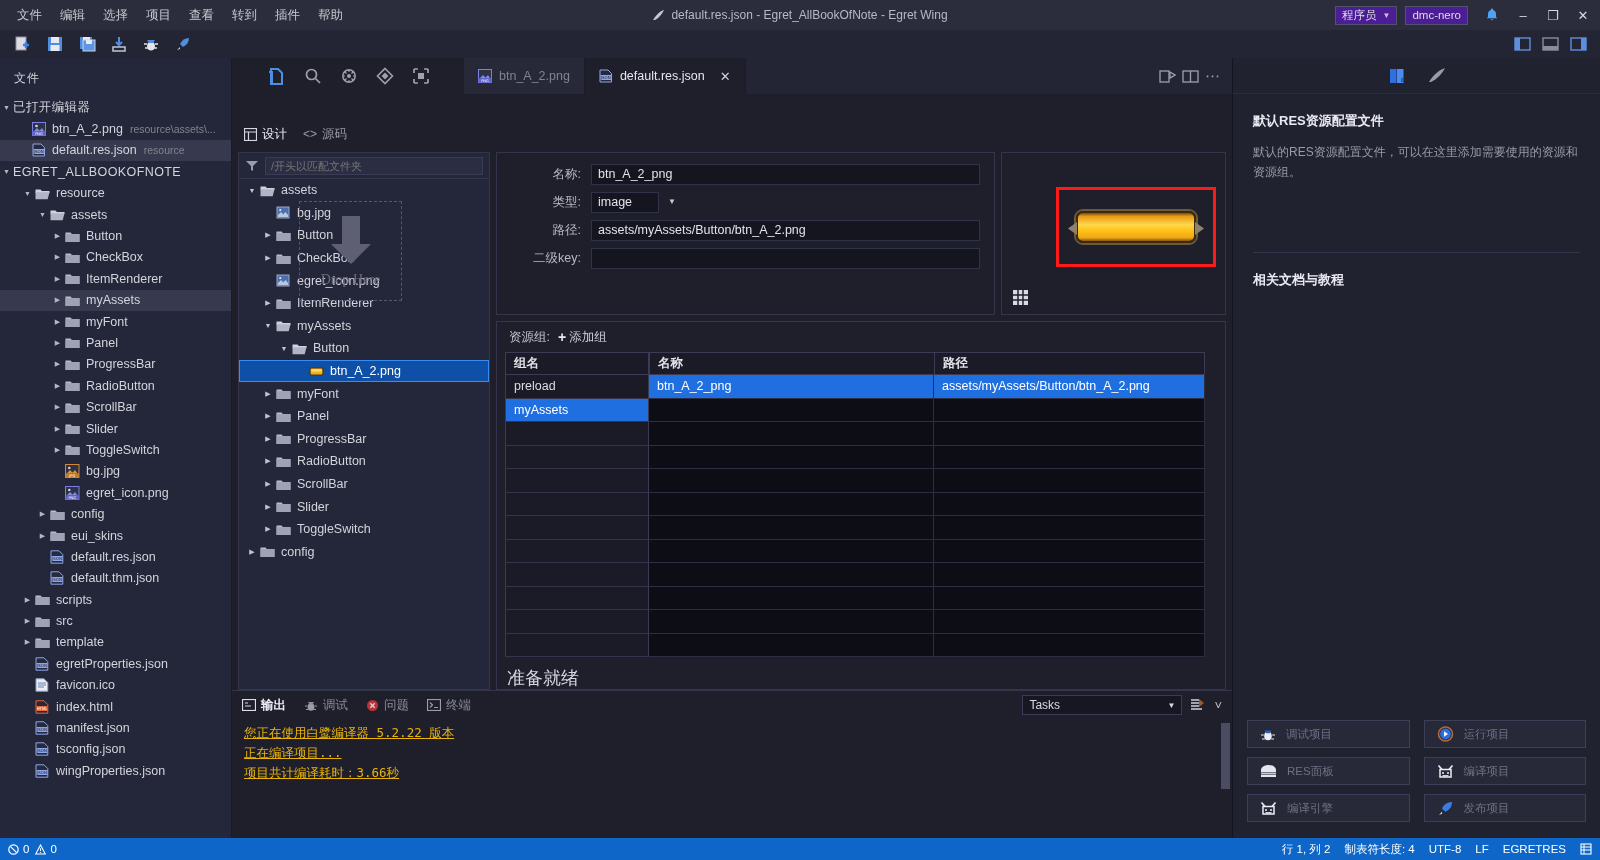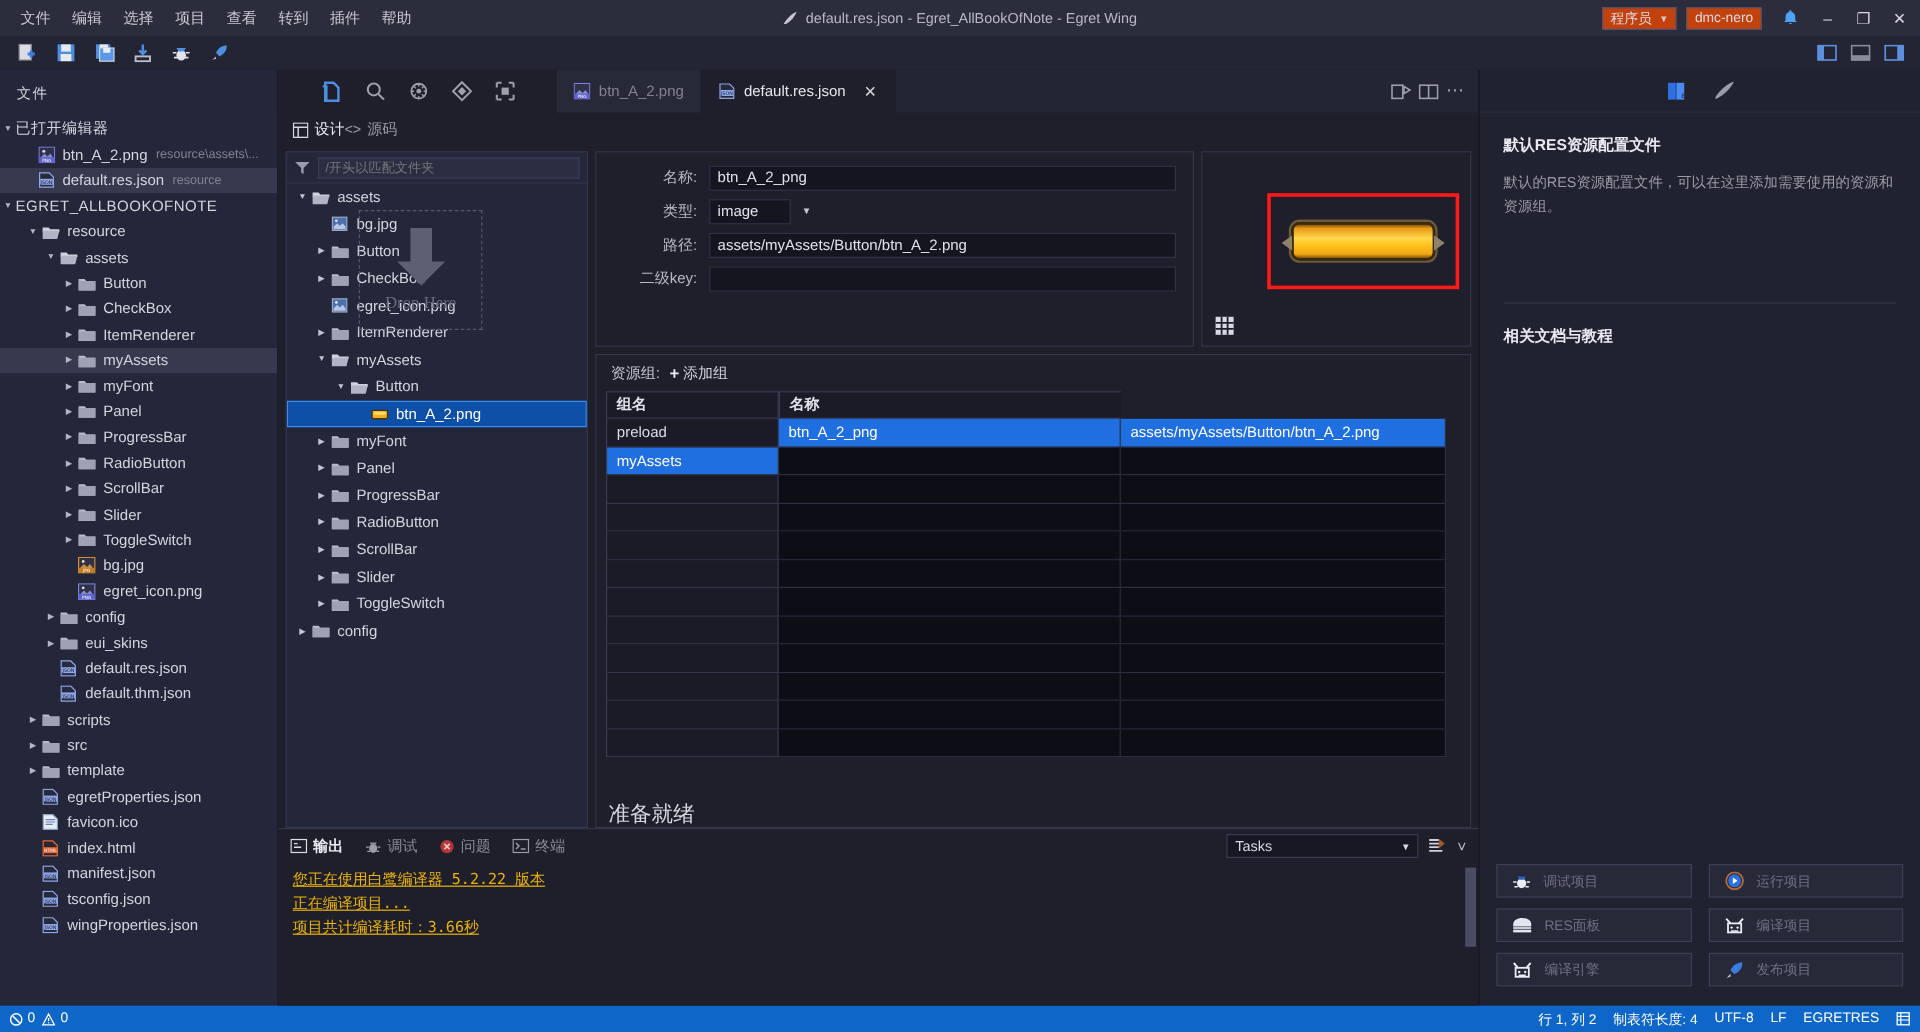--- a/index.html
+++ b/index.html
@@ -26,21 +26,21 @@
     position: absolute; left: 0; right: 0; text-align: center;
     font-size: 12px; color: #b9b9c4; pointer-events: none;
     display: flex; align-items: center; justify-content: center; gap: 6px;
   }
   .egret-leaf { display: inline-block; width: 13px; height: 11px; }
   .title-right {
     margin-left: auto; display: flex; align-items: center; gap: 0px;
     padding-right: 2px; position: relative; z-index: 3;
   }
   .pill {
-    background: #c2410c; border: 1px solid #50536b; color: #dcdce4;
+    background: #4c1d95; border: 1px solid #50536b; color: #dcdce4;
     font-size: 11.5px; padding: 2px 6px; margin-right: 8px;
     display: flex; align-items: center; gap: 6px; height: 19px;
   }
   .pill .caret { font-size: 8px; opacity: .85; }
   .bell { color: #dfe0ea; font-size: 13px; padding: 0 10px; }
   .wbtn {
     width: 30px; height: 30px; display: flex; align-items: center;
     justify-content: center; color: #d6d7e0; font-size: 13px;
   }
 
@@ -91,23 +91,24 @@
   .tab {
     display: flex; align-items: center; gap: 7px; padding: 0 14px;
     font-size: 12.5px; color: #83838f; background: #272838;
     border-right: 1px solid #1b1c28; white-space: nowrap;
   }
   .tab.active { background: #1e1f2b; color: #e6e6ee; }
   .tab .x { font-size: 13px; color: #cfcfd8; margin-left: 8px; }
   .tabbar-right { margin-left: auto; display: flex; align-items: center; gap: 6px; padding: 0 12px; }
 
   .subtabs {
-    height: 28px; display: flex; align-items: center; 
+    height: 28px; display: flex; align-items: center; gap: 16px;
     padding-left: 12px; font-size: 12.5px; color: #9a9aa6; flex: none;
     background: #1e1f2b;
+    margin-top: 26px;
   }
   .subtab { display: flex; align-items: center; gap: 5px; }
   .subtab.active { color: #e9e9f2; }
 
   .editor-area { flex: 1; display: flex; min-height: 0; padding: 4px 6px 0 6px; gap: 6px; }
 
   
   .asset-panel {
     width: 252px; background: #24263a; border: 1px solid #33354a; flex: none;
     display: flex; flex-direction: column; position: relative;
@@ -1073,20 +1074,21 @@
                     <div class="cellrow gname"></div>
                     <div class="cellrow gname"></div>
                     <div class="cellrow gname"></div>
                     <div class="cellrow gname"></div>
                     <div class="cellrow gname"></div>
                   </div>
               </div>
               <div class="items-col">
                 <div style="display:flex;">
                   <div class="colhead" style="width:285px;flex:none;border-right:none;">名称</div>
+                  <div class="colhead" style="flex:1;">路径</div>
                 </div>
                 <div id="item-rows" class="items-grid">
                     <div class="irow sel">
                       <div class="icell c1">btn_A_2_png</div>
                       <div class="icell c2">assets/myAssets/Button/btn_A_2.png</div>
                     </div>
                     <div class="irow">
                       <div class="icell c1"></div>
                       <div class="icell c2"></div>
                     </div>

